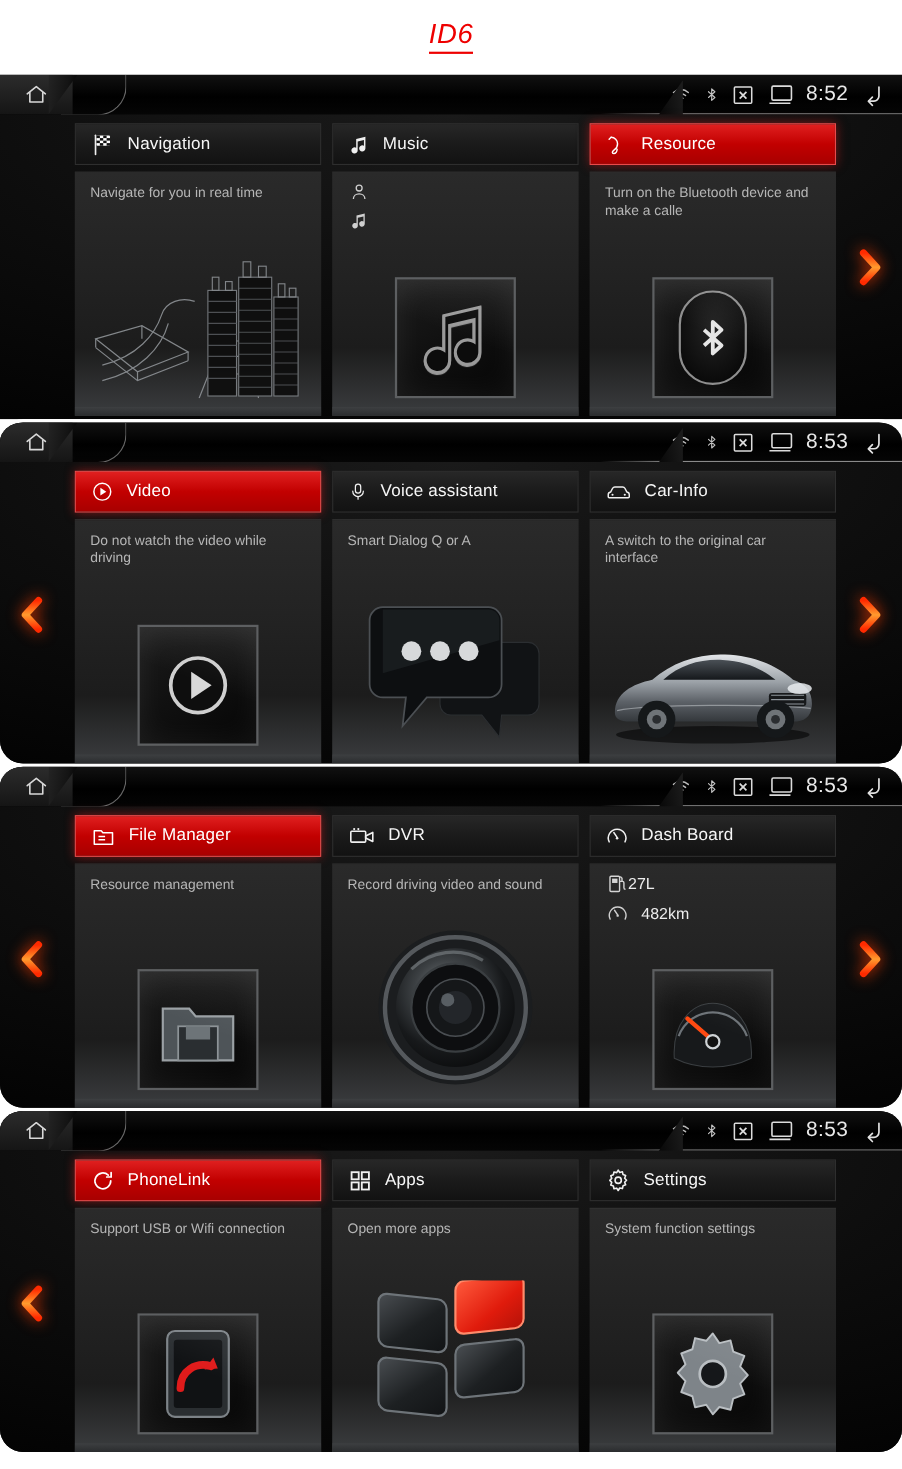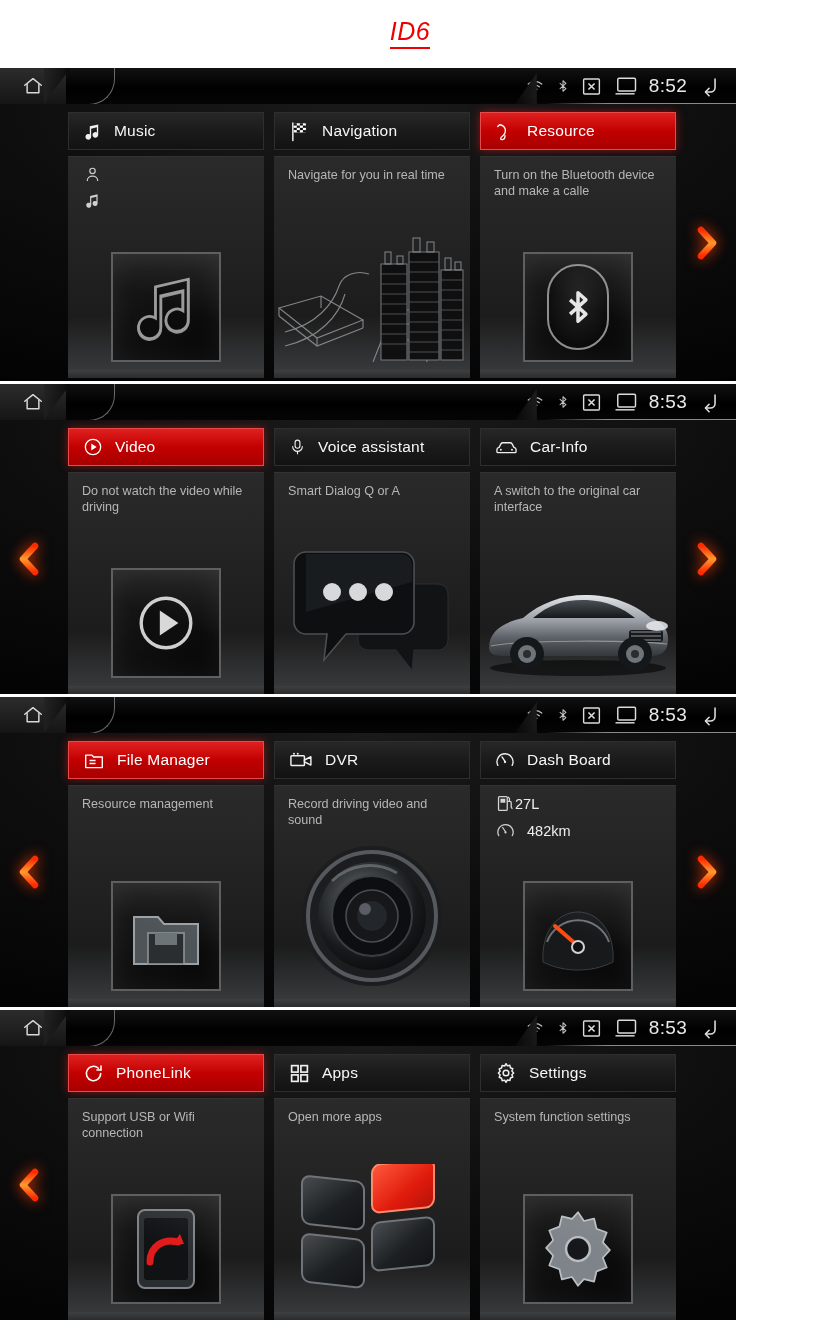--- a/index.html
+++ b/index.html
@@ -23,25 +23,25 @@
     font-weight: 500;
     letter-spacing: .5px;
     border-bottom: 2px solid #ee0000;
     padding-bottom: 3px;
     line-height: 1;
   }
 
   
   .screen {
     position: relative;
-    width: 736px; height: 313px;
+    width: 820px; height: 313px;
     background: #000;
     overflow: hidden;
   }
-  .screen.sep { border-top: 3px solid #fff; }
+  .screen.sep { border-top: 3px solid #fff; border-radius: 21px; }
 
   
   .statusbar {
     position: relative;
     width: 100%; height: 36px;
     background: linear-gradient(180deg,#111 0%,#000 55%,#050505 100%);
     display: flex; align-items: center;
   }
   .sb-home {
     width: 66px; height: 36px;
@@ -209,59 +209,20 @@
        <span class="sb-time">8:52</span>
        <span class="sb-icon">
             <svg width="24" height="22" viewBox="0 0 24 24" fill="none" stroke="#e0e0e0" stroke-width="1.7" stroke-linecap="round" stroke-linejoin="round">
               <path d="M17.5 4.5v9a5 5 0 0 1-5 5H7.5"></path>
               <path d="M11 14.5 7 18.6l4 4"></path>
             </svg>
           </span>
      </div>
       </div>
       <div class="cards">
-        <div class="card">
-          <div class="card-head">
-         <span>
-              <svg width="19" height="19" viewBox="0 0 24 24" fill="#f0f0f0">
-                <path d="M19.2 3 8.6 5.5v10.1a3.6 3.6 0 1 0 1.7 3V8.4l7.2-1.7v6.5a3.6 3.6 0 1 0 1.7 3V3z"></path>
-              </svg>
-            </span>
-         <span class="card-title">Music</span>
-       </div>
-       <div class="card-body">
-
-         <div style="position:absolute;top:8px;left:16px;display:flex;flex-direction:column;gap:8px;">
-        <span>
-                <svg width="17" height="19" viewBox="0 0 24 24" fill="none" stroke="#cfcfcf" stroke-width="1.7">
-                  <circle cx="12" cy="7" r="3.8"></circle>
-                  <path d="M4.6 21c0-4 3.3-6.6 7.4-6.6S19.4 17 19.4 21"></path>
-                </svg>
-              </span>
-              <span>
-                <svg width="17" height="17" viewBox="0 0 24 24" fill="#cfcfcf">
-                  <path d="M19.2 3 8.6 5.5v10.1a3.6 3.6 0 1 0 1.7 3V8.4l7.2-1.7v6.5a3.6 3.6 0 1 0 1.7 3V3z"></path>
-                </svg>
-              </span>
-      </div>
-         <div class="art">
-              <div class="tile">
-        <svg width="74" height="74" viewBox="0 0 24 24" fill="#0a0a0a">
-                  <path d="M19.2 3 8.6 5.5v10.1a3.6 3.6 0 1 0 1.7 3V8.4l7.2-1.7v6.5a3.6 3.6 0 1 0 1.7 3V3z"></path>
-                </svg>
-        <div style="position:absolute;inset:0;display:flex;align-items:center;justify-content:center;filter:drop-shadow(0 1px 0 #8e8e8e);">
-          <svg width="74" height="74" viewBox="0 0 24 24" fill="none" stroke="#9a9a9a" stroke-width="0.9">
-                    <path d="M19.2 3 8.6 5.5v10.1a3.6 3.6 0 1 0 1.7 3V8.4l7.2-1.7v6.5a3.6 3.6 0 1 0 1.7 3V3z" fill="#0c0c0c"></path>
-                  </svg>
-        </div>
-              </div>
-            </div>
-         <div class="shelf"></div>
-       </div>
-        </div>
         <div class="card">
           <div class="card-head">
          <span>
               <svg width="21" height="21" viewBox="0 0 24 24">
                 <path d="M4.4 2.2v20" stroke="#efefef" stroke-width="1.7" stroke-linecap="round"></path>
                 <g transform="translate(5.4,2.6)">
                   <rect width="14" height="10.5" fill="#fff" rx="1"></rect>
                   <g fill="#111">
                     <rect x="0" y="0" width="3.5" height="2.6"></rect>
                     <rect x="7" y="0" width="3.5" height="2.6"></rect>
@@ -303,20 +264,59 @@
         </g>
         <g fill="none" stroke="#8b8f93" stroke-width="1">
           <rect x="108" y="40" width="6" height="12"></rect>
                   <rect x="120" y="44" width="6" height="8"></rect>
           <rect x="136" y="26" width="7" height="14"></rect>
                   <rect x="150" y="30" width="7" height="10"></rect>
           <rect x="168" y="46" width="6" height="12"></rect>
                   <rect x="178" y="50" width="6" height="8"></rect>
         </g>
       </svg>
+            </div>
+         <div class="shelf"></div>
+       </div>
+        </div>
+        <div class="card">
+          <div class="card-head">
+         <span>
+              <svg width="19" height="19" viewBox="0 0 24 24" fill="#f0f0f0">
+                <path d="M19.2 3 8.6 5.5v10.1a3.6 3.6 0 1 0 1.7 3V8.4l7.2-1.7v6.5a3.6 3.6 0 1 0 1.7 3V3z"></path>
+              </svg>
+            </span>
+         <span class="card-title">Music</span>
+       </div>
+       <div class="card-body">
+
+         <div style="position:absolute;top:8px;left:16px;display:flex;flex-direction:column;gap:8px;">
+        <span>
+                <svg width="17" height="19" viewBox="0 0 24 24" fill="none" stroke="#cfcfcf" stroke-width="1.7">
+                  <circle cx="12" cy="7" r="3.8"></circle>
+                  <path d="M4.6 21c0-4 3.3-6.6 7.4-6.6S19.4 17 19.4 21"></path>
+                </svg>
+              </span>
+              <span>
+                <svg width="17" height="17" viewBox="0 0 24 24" fill="#cfcfcf">
+                  <path d="M19.2 3 8.6 5.5v10.1a3.6 3.6 0 1 0 1.7 3V8.4l7.2-1.7v6.5a3.6 3.6 0 1 0 1.7 3V3z"></path>
+                </svg>
+              </span>
+      </div>
+         <div class="art">
+              <div class="tile">
+        <svg width="74" height="74" viewBox="0 0 24 24" fill="#0a0a0a">
+                  <path d="M19.2 3 8.6 5.5v10.1a3.6 3.6 0 1 0 1.7 3V8.4l7.2-1.7v6.5a3.6 3.6 0 1 0 1.7 3V3z"></path>
+                </svg>
+        <div style="position:absolute;inset:0;display:flex;align-items:center;justify-content:center;filter:drop-shadow(0 1px 0 #8e8e8e);">
+          <svg width="74" height="74" viewBox="0 0 24 24" fill="none" stroke="#9a9a9a" stroke-width="0.9">
+                    <path d="M19.2 3 8.6 5.5v10.1a3.6 3.6 0 1 0 1.7 3V8.4l7.2-1.7v6.5a3.6 3.6 0 1 0 1.7 3V3z" fill="#0c0c0c"></path>
+                  </svg>
+        </div>
+              </div>
             </div>
          <div class="shelf"></div>
        </div>
         </div>
         <div class="card">
           <div class="card-head active">
          <span>
               <svg width="20" height="20" viewBox="0 0 24 24" fill="none" stroke="#fff" stroke-width="1.6" stroke-linecap="round">
                 <path d="M5.5 4.5c3.9 0 7 3.2 7 7.1 0 2.5-1.2 4.7-3 6.1-1.4 1.1-2.7 2.1-2.7 3.2 0 .8.7 1.4 1.6 1.4 2.1 0 3.6-2.1 3.6-4.6"></path>
                 <path d="M5.5 4.5 3.3 6.7"></path>

